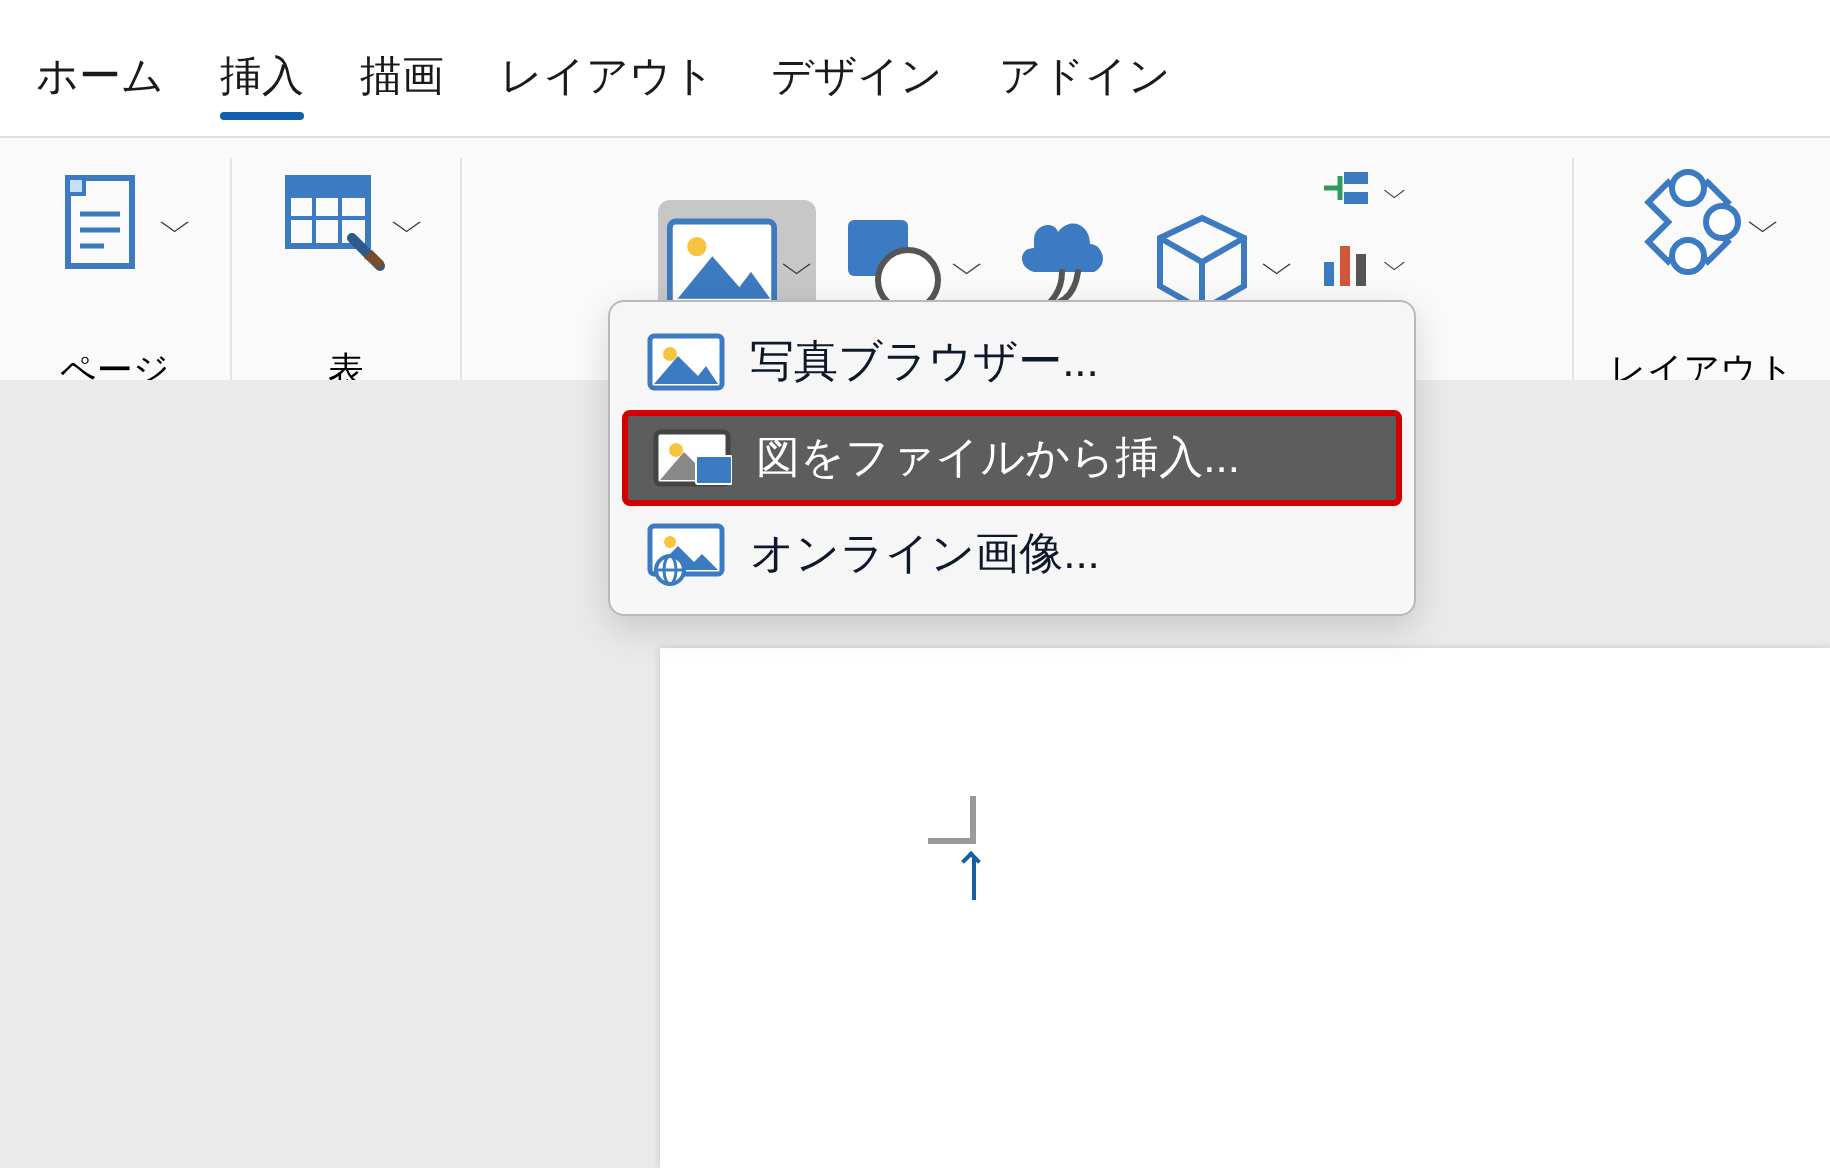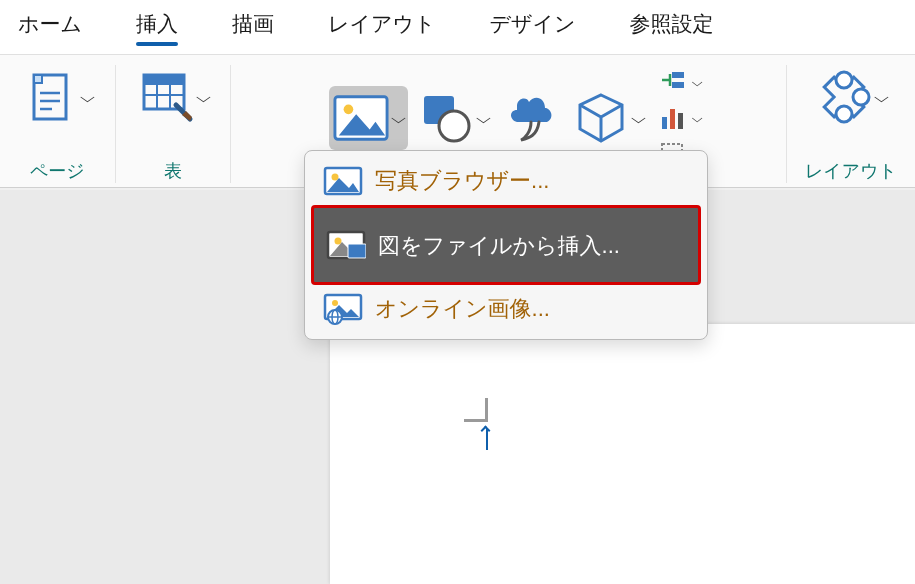--- a/index.html
+++ b/index.html
@@ -1,63 +1,63 @@
 <!DOCTYPE html>
 <html><head>
   <meta charset="utf-8">
   <style>
     * { margin: 0; padding: 0; box-sizing: border-box; font-family: "Hiragino Sans", "Meiryo", sans-serif; }
     body { width: 915px; height: 584px; background: #f0f0f0; overflow: hidden; }
 
     
-    .tabs { display: flex; gap: 54px; padding: 10px 8px 10px 18px; background: #fff; text-align: center; }
+    .tabs { display: flex; gap: 28px; padding: 24px 8px 10px 18px; background: #fff; text-align: center; }
     .tab { font-size: 21px; color: #1a1a1a; padding-bottom: 6px; position: relative; cursor: pointer; }
     .tab.active::after { content: ""; position: absolute; left: 0; right: 0; bottom: -2px; height: 4px; background: #0f5fab; border-radius: 2px; }
 
     
     .ribbon { display: flex; align-items: flex-start; background: #fafafa; border-top: 1px solid #e0e0e0; border-bottom: 1px solid #d0d0d0; padding: 10px 0 6px 0; height: 134px; }
     .group { display: flex; flex-direction: column; align-items: center; padding: 0 18px; border-right: 1px solid #e3e3e3; height: 118px; }
     .group:last-child { border-right: none; }
-    .group-label { font-size: 18px; color: #0f766e; margin-top: auto; }
+    .group-label { font-size: 18px; color: #000000; margin-top: auto; }
 
     .btn-row { display: flex; align-items: center; gap: 6px; }
     .big-btn { display: flex; align-items: center; gap: 4px; padding: 4px; border-radius: 6px; }
     .big-btn.pressed { background: #c7c7c7; }
     .chev { font-size: 14px; color: #3a3a3a; transform: scaleX(1.4); }
     .icon-box { width: 56px; height: 56px; display: flex; align-items: center; justify-content: center; border-radius: 6px; }
 
     .stack { display: flex; flex-direction: column; gap: 2px; margin-left: 6px; }
     .stack-item { display: flex; align-items: center; gap: 4px; height: 34px; }
     .stack-icon { width: 30px; height: 28px; display: flex; align-items: center; justify-content: center; }
     .stack-chev { font-size: 11px; color: #3a3a3a; transform: scaleX(1.3); }
 
     
     .menu { position: absolute; left: 304px; top: 150px; width: 404px; background: #f6f6f6; border: 1px solid #b9b9b9; border-radius: 8px; box-shadow: 0 6px 18px rgba(0,0,0,0.15); padding: 6px 0; }
-    .menu-item { display: flex; align-items: center; gap: 12px; padding: 8px 18px; font-size: 22px; color: #a16207; cursor: default; }
-    .menu-item.highlight { background: #5d5d5d; color: #fff; margin: 0 6px; border-radius: 4px; border: 3px solid #d40000; padding: 21px 12px; align-items: flex-end; }
+    .menu-item { display: flex; align-items: center; gap: 12px; padding: 8px 18px; font-size: 22px; color: #0f172a; cursor: default; }
+    .menu-item.highlight { background: #5d5d5d; color: #fff; margin: 0 6px; border-radius: 4px; border: 3px solid #d40000; padding: 5px 12px; }
     .menu-icon { width: 40px; height: 32px; display: flex; align-items: center; justify-content: center; flex-shrink: 0; }
 
     
     .doc-area { position: absolute; left: 0; top: 190px; right: 0; bottom: 0; background: #eaeaea; }
     .page { position: absolute; left: 330px; top: 134px; width: 585px; height: 260px; background: #fff; box-shadow: 0 0 4px rgba(0,0,0,0.15); }
     .cursor-mark { position: absolute; left: 134px; top: 74px; }
     .cursor-mark .corner { width: 24px; height: 24px; border-right: 3px solid #9a9a9a; border-bottom: 3px solid #9a9a9a; }
     .cursor-mark .caret { position: absolute; top: 30px; left: 22px; width: 2px; height: 22px; background: #0f5fab; }
     .cursor-mark .caret::before { content: ""; position: absolute; top: -1px; left: -4px; width: 5px; height: 5px; border-left: 2px solid #0f5fab; border-top: 2px solid #0f5fab; transform: rotate(45deg); }
   </style>
 </head>
 <body>
 
 <div class="tabs">
   <div class="tab">ホーム</div>
   <div class="tab active">挿入</div>
   <div class="tab">描画</div>
   <div class="tab">レイアウト</div>
   <div class="tab">デザイン</div>
-  <div class="tab">参照設定</div>
+  <div class="tab">アドイン</div>
 </div>
 
 <div class="ribbon">
 
   <div class="group">
     <div class="big-btn">
       <span class="icon-box">
         <svg width="48" height="52" viewBox="0 0 48 52">
             <rect x="8" y="4" width="32" height="44" fill="none" stroke="#3c7ac1" stroke-width="3"></rect>
             <path d="M8 4 L16 4 L16 12 L8 12 Z" fill="#c7dff7" stroke="#3c7ac1" stroke-width="2"></path>

